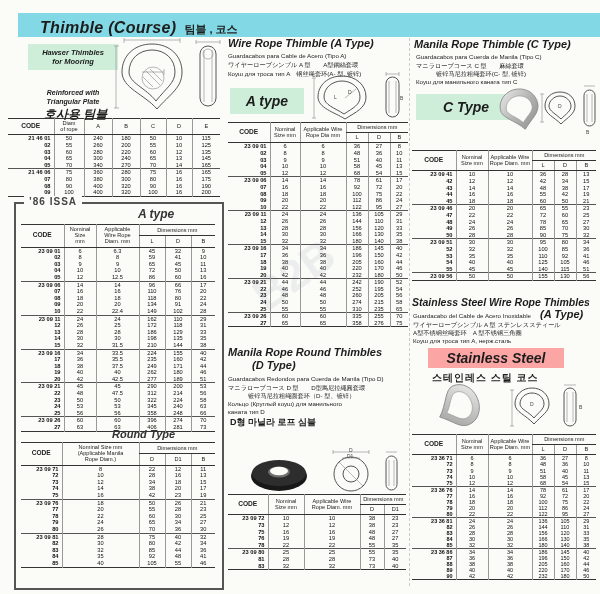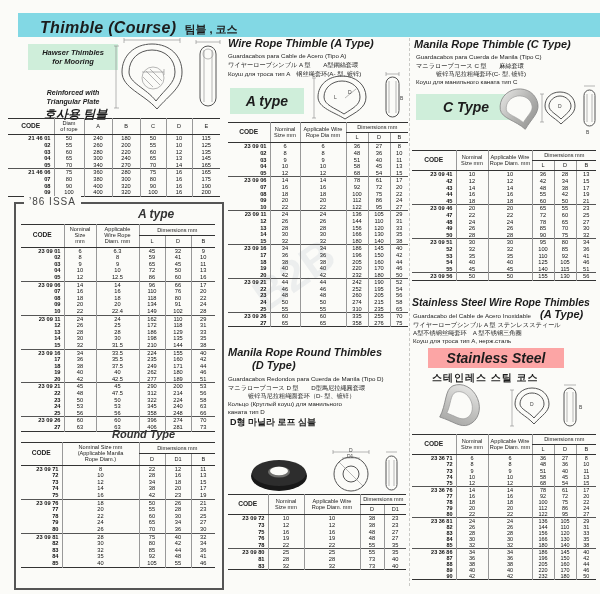--- a/index.html
+++ b/index.html
@@ -24,21 +24,21 @@
           text-align:center;vertical-align:middle;padding:1px 0 2px;border-bottom:1px solid #333;color:#222;}
   .tbl th.code-h{font-size:6.6px;font-weight:bold;}
   .tbl th.subc{border-left:1px solid #999;}
   .tbl th+th{border-left:1px solid #999;}
   .tbl td{font-size:5.7px;line-height:6.6px;text-align:center;padding:0;color:#111;}
   .tbl td+td{border-left:1px solid #999;}
   .tbl td.code{text-align:right;padding-right:3px;font-weight:bold;white-space:pre;}
   .tbl tr.grp td{border-top:1px solid #555;}
   .dense td{line-height:6.05px;font-size:5.5px;}
   .issa-box{border:2px solid #555;}
-  .issa-tag{font-size:10px;letter-spacing:1px;color:#444;background:#fbfbf8;padding:0 5px;font-weight:normal;}
+  .issa-tag{font-size:10px;letter-spacing:1px;color:#444;background:#fbfbf8;padding:0 5px;font-weight:bold;}
   .vsep{border-left:1px dashed #c9c9c5;width:0;}
   svg{display:block;}
   .ln{stroke:#555;fill:none;stroke-width:1;}
   .thin{stroke:#888;fill:none;stroke-width:.6;}
   .svgtxt{font-size:5px;fill:#444;font-family:"Liberation Sans",sans-serif;}
 </style>
 </head>
 <body>
 
 <div class="page">

